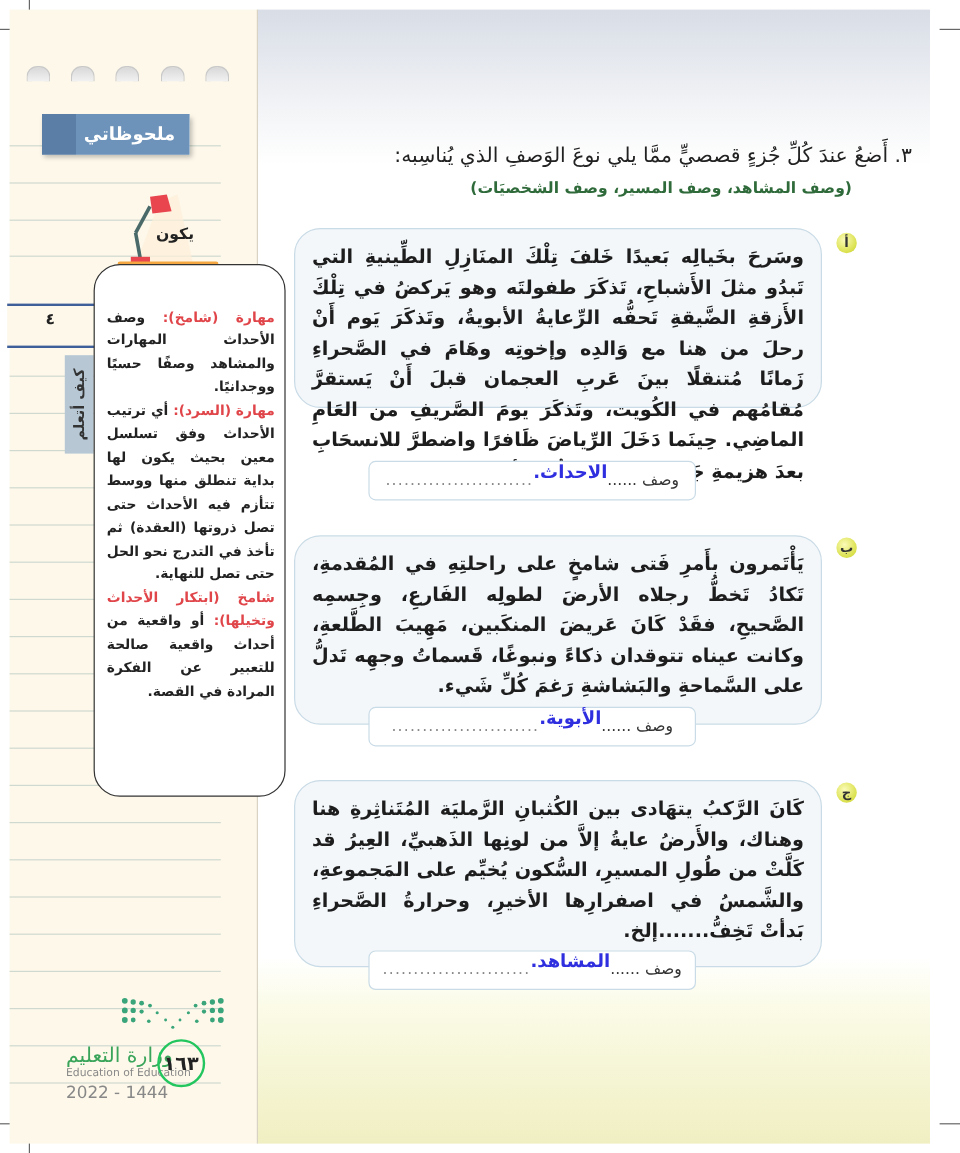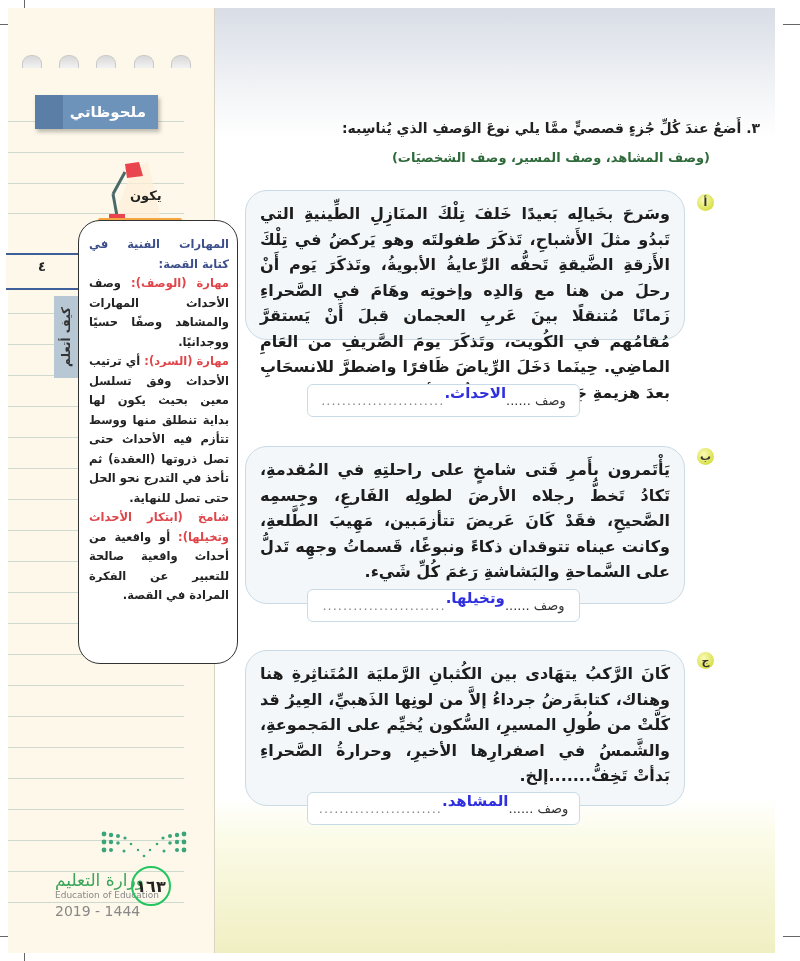--- a/index.html
+++ b/index.html
@@ -13,21 +13,21 @@
     .lamp { position:absolute; left:103px; top:160px; width:80px; height:60px; }
     .lamp-label { position:absolute; left:130px; top:188px; font-size:13px; font-weight:bold; color:#222; }
     .lamp-base { position:absolute; left:98px; top:218px; width:84px; height:5px; background:#f4a640; border-radius:2px; }
     .tip-box { position:absolute; left:78px; top:220px; width:160px; height:444px; background:#fff; border:1.5px solid #333; border-radius:22px; box-sizing:border-box; padding:14px 8px 8px 10px; direction:rtl; text-align:justify; font-size:11.5px; line-height:19.5px; font-weight:bold; color:#222; }
     .tip-box .h { color:#3c4f8c; }
     .tip-box .r { color:#e0454a; }
     .side-band { position:absolute; left:6px; top:253px; width:73px; height:33px; border-top:2px solid #3f5f9a; border-bottom:2px solid #3f5f9a; background:#fdf8ea; }
     .side-num { position:absolute; left:38px; top:259px; font-size:13px; font-weight:bold; color:#222; }
     .vert-tab { position:absolute; left:54px; top:296px; width:24px; height:82px; background:#b7c8d4; display:flex; align-items:center; justify-content:center; }
     .vert-tab span { transform:rotate(-90deg); white-space:nowrap; font-size:12px; color:#333; font-weight:bold; }
-    .q-title { position:absolute; right:40px; top:120px; direction:rtl; font-size:14px; font-weight:bold; color:#222; }
+    .q-title { position:absolute; right:40px; top:120px; direction:rtl; font-size:17px; font-weight:normal; color:#222; }
     .q-sub { position:absolute; right:90px; top:150px; direction:rtl; font-size:13px; font-weight:bold; color:#2f6a3a; }
     .card { position:absolute; left:245px; width:440px; background:#f3f7fa; border:1.5px solid #c9dbe6; border-radius:22px; box-sizing:border-box; padding:10px 14px; direction:rtl; text-align:justify; font-size:16px; line-height:25.5px; font-weight:bold; color:#1d1d1d; }
     .badge { position:absolute; width:17px; height:17px; border-radius:50%; background:radial-gradient(circle at 40% 35%,#fbfbb8,#d9e04a 70%,#b9c22e); font-size:11px; font-weight:bold; color:#333; display:flex; align-items:center; justify-content:center; }
     .answer { position:absolute; left:307px; width:273px; height:33px; background:#fff; border:1.5px solid #c9dbe6; border-radius:6px; box-sizing:border-box; direction:rtl; display:flex; align-items:center; justify-content:center; font-size:13px; color:#333; }
     .answer .dots { color:#888; letter-spacing:1px; }
     .answer .ans { color:#2f2fe0; font-weight:bold; font-size:15px; position:relative; top:-8px; }
     .dots-logo { position:absolute; left:98px; top:830px; width:92px; height:30px; }
     .ministry-ar { position:absolute; left:55px; top:870px; font-size:17px; color:#3aa55a; }
     .ministry-en { position:absolute; left:55px; top:890px; font-size:9px; color:#888; }
     .year { position:absolute; left:55px; top:903px; font-size:14px; color:#888; }
@@ -92,52 +92,52 @@
 <div class="lamp-label">يكون</div>
 <div class="lamp-base"></div>
 
 <div class="side-band"></div>
 <div class="side-num">٤</div>
 <div class="vert-tab">
     <span>كيف أتعلم</span>
   </div>
 
 <div class="tip-box">
-  <span class="h">المهارات الفنية في كتابة القصة:</span><br>
-  <span class="r">مهارة (الوصف):</span><span> وصف الأحداث المهارات والمشاهد وصفًا حسيًا ووجدانيًا.</span><br>
+  <br>
+  <span class="r">مهارة (شامخ):</span><span> وصف الأحداث المهارات والمشاهد وصفًا حسيًا ووجدانيًا.</span><br>
   <span class="r">مهارة (السرد):</span><span> أي ترتيب الأحداث وفق تسلسل معين بحيث يكون لها بداية تنطلق منها ووسط تتأزم فيه الأحداث حتى تصل ذروتها (العقدة) ثم تأخذ في التدرج نحو الحل حتى تصل للنهاية.</span><br>
   <span class="r">شامخ (ابتكار الأحداث وتخيلها):</span><span> أو واقعية من أحداث واقعية صالحة للتعبير عن الفكرة المرادة في القصة.</span>
 </div>
 
 <div class="q-title">٣. أَضعُ عندَ كُلِّ جُزءٍ قصصيٍّ ممَّا يلي نوعَ الوَصفِ الذي يُناسِبه:</div>
 <div class="q-sub">(وصف المشاهد، وصف المسير، وصف الشخصيَات)</div>
 
 <div class="badge" style="left:697px;top:194px;">أ</div>
 <div class="card" style="top:190px;height:150px;">
   <span>وسَرحَ بخَيالِه بَعيدًا خَلفَ تِلْكَ المنَازِلِ الطِّينيةِ التي تَبدُو مثلَ الأَشباحِ، تَذكَرَ طفولتَه وهو يَركضُ في تِلْكَ الأَزقةِ الضَّيقةِ تَحفُّه الرِّعايةُ الأبويةُ، وتَذكَرَ يَوم أَنْ رحلَ من هنا مع وَالدِه وإخوتِه وهَامَ في الصَّحراءِ زَمانًا مُتنقلًا بينَ عَربِ العجمان قبلَ أَنْ يَستقرَّ مُقامُهم في الكُويت، وتَذكَرَ يومَ الصَّريفِ من العَامِ الماضِي. حِينَما دَخَلَ الرِّياضَ ظَافرًا واضطرَّ للانسحَابِ بعدَ هزيمةِ جَيشِ مُبارك الصُّباح أمامَ ابنِ رشيد.</span>
 </div>
 <div class="answer" style="top:384px;">
   <span>وصف ......</span>
     <span class="ans">الاحداث.</span>
     <span class="dots">........................</span>
 </div>
 
 <div class="badge" style="left:697px;top:448px;">ب</div>
 <div class="card" style="top:446px;height:158px;">
-  <span>يَأْتَمرون بأَمرِ فَتى شامخٍ على راحلتِهِ في المُقدمةِ، تَكادُ تَخطُّ رجلاه الأرضَ لطولِه الفَارعِ، وجِسمِه الصَّحيحِ، فقَدْ كَانَ عَريضَ تتأزمَبين، مَهِيبَ الطَّلعةِ، وكانت عيناه تتوقدان ذكاءً ونبوغًا، قَسماتُ وجهِه تَدلُّ على السَّماحةِ والبَشاشةِ رَغمَ كُلِّ شَيء.</span>
+  <span>يَأْتَمرون بأَمرِ فَتى شامخٍ على راحلتِهِ في المُقدمةِ، تَكادُ تَخطُّ رجلاه الأرضَ لطولِه الفَارعِ، وجِسمِه الصَّحيحِ، فقَدْ كَانَ عَريضَ المنكَبين، مَهِيبَ الطَّلعةِ، وكانت عيناه تتوقدان ذكاءً ونبوغًا، قَسماتُ وجهِه تَدلُّ على السَّماحةِ والبَشاشةِ رَغمَ كُلِّ شَيء.</span>
 </div>
 <div class="answer" style="top:589px;">
   <span>وصف ......</span>
-    <span class="ans">وتخيلها.</span>
+    <span class="ans">الأبوية.</span>
     <span class="dots">........................</span>
 </div>
 
 <div class="badge" style="left:697px;top:652px;">ج</div>
 <div class="card" style="top:650px;height:156px;">
-  <span>كَانَ الرَّكبُ يتهَادى بين الكُثبانِ الرَّمليَة المُتَناثِرةِ هنا وهناك، كتابةَرضُ جرداءُ إلاَّ من لونِها الذَهبيِّ، العِيرُ قد كَلَّتْ من طُولِ المسيرِ، السُّكون يُخيِّم على المَجموعةِ، والشَّمسُ في اصفرارِها الأخيرِ، وحرارةُ الصَّحراءِ بَدأتْ تَخِفُّ.......إلخ.</span>
+  <span>كَانَ الرَّكبُ يتهَادى بين الكُثبانِ الرَّمليَة المُتَناثِرةِ هنا وهناك، والأَرضُ عايةُ إلاَّ من لونِها الذَهبيِّ، العِيرُ قد كَلَّتْ من طُولِ المسيرِ، السُّكون يُخيِّم على المَجموعةِ، والشَّمسُ في اصفرارِها الأخيرِ، وحرارةُ الصَّحراءِ بَدأتْ تَخِفُّ.......إلخ.</span>
 </div>
 <div class="answer" style="top:792px;">
   <span>وصف ......</span>
     <span class="ans">المشاهد.</span>
     <span class="dots">........................</span>
 </div>
 
 <svg class="dots-logo" viewBox="0 0 92 30">
   <g fill="#3aa57a">
     <circle cx="6" cy="4" r="2.4"></circle>
@@ -162,14 +162,14 @@
       <circle cx="40" cy="20" r="1.2"></circle>
     <circle cx="86" cy="20" r="2.4"></circle>
       <circle cx="79" cy="20" r="2"></circle>
       <circle cx="66" cy="21" r="1.5"></circle>
       <circle cx="52" cy="20" r="1.2"></circle>
     <circle cx="46" cy="26" r="1.3"></circle>
   </g>
 </svg>
 <div class="ministry-ar">وزارة التعليم</div>
 <div class="ministry-en">Education of Education</div>
-<div class="year">2019 - 1444</div>
+<div class="year">2022 - 1444</div>
 <div class="page-num">١٦٣</div>
 
 </body></html>

